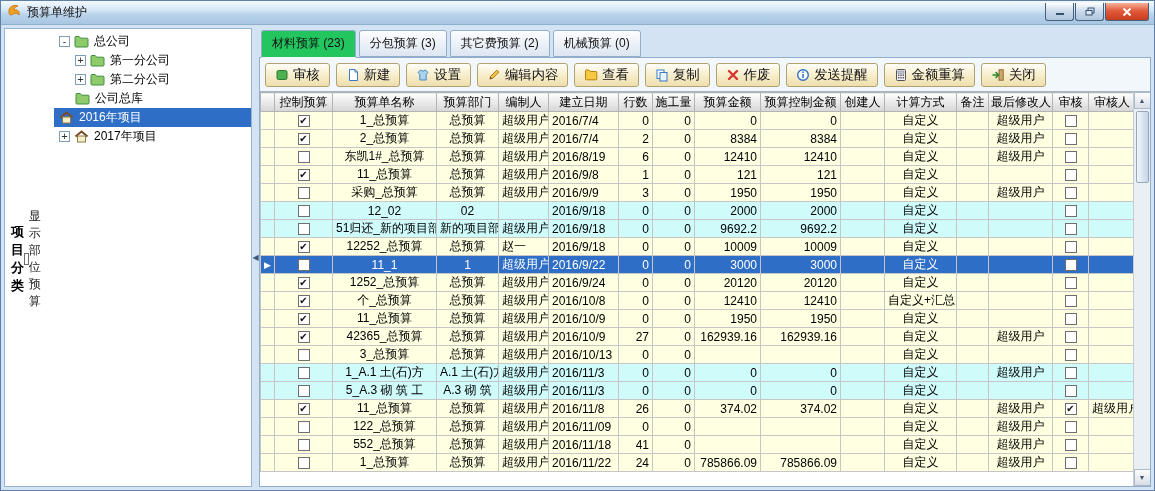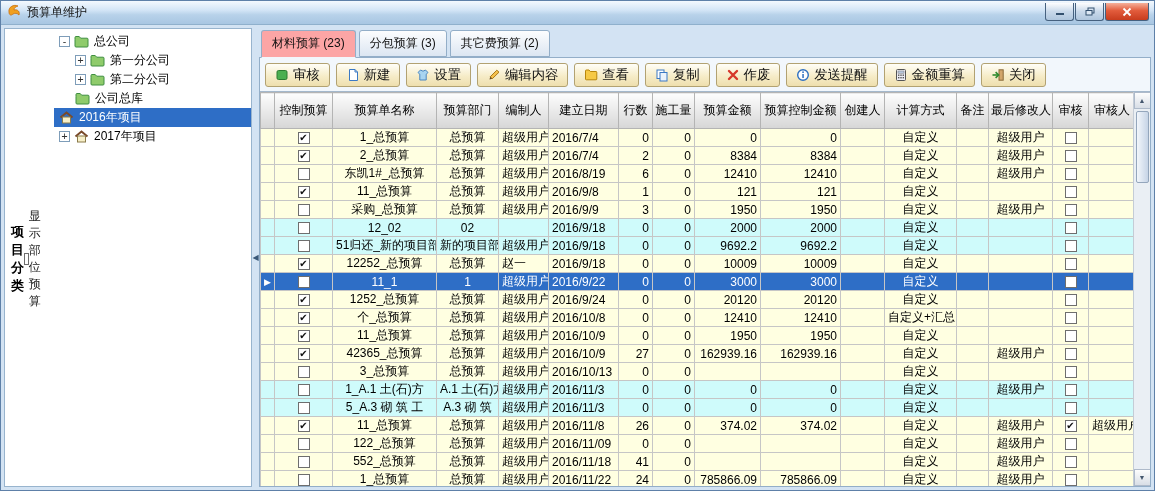--- a/index.html
+++ b/index.html
@@ -30,32 +30,32 @@
     font-size:10px; line-height:9px; text-align:center; font-family:"DejaVu Sans Mono", monospace; }
   .tree-icon { flex:0 0 16px; display:flex; align-items:center; }
 
   .splitter { flex:0 0 7px; display:flex; align-items:center; justify-content:center; }
   .collapse-btn { font-size:8px; color:#3A5878; line-height:1; }
 
   .right { flex:1; display:flex; flex-direction:column; min-width:0; }
   .tabstrip { flex:0 0 27px; display:flex; align-items:flex-end; gap:3px; padding:2px 0 0 2px; }
   .tab { padding:4px 10px; border:1px solid #93AEC8; border-radius:3px 3px 0 0; background:linear-gradient(#FCFDFE, #DCE6F2);
     position:relative; cursor:default; color:#111; }
-  .tab.active { background:#fca5a5; border-bottom:1px solid #F2F7FC; margin-bottom:-1px; z-index:2; padding-bottom:5px; }
+  .tab.active { background:#22c55e; border-bottom:1px solid #F2F7FC; margin-bottom:-1px; z-index:2; padding-bottom:5px; }
 
   .workarea { flex:1; border:1px solid #93AEC8; background:#F2F7FC; display:flex; flex-direction:column; min-height:0; }
   .toolbar { flex:0 0 33px; display:flex; align-items:center; gap:6px; padding:4px 5px; }
   .tool-btn { display:flex; align-items:center; gap:4px; height:24px; padding:0 9px; border:1px solid #B2A272; border-radius:3px;
     background:linear-gradient(#FFFEF8, #F6ECC8 55%, #EEDFAE); cursor:default; color:#111; }
   .tool-btn .ticon { display:flex; }
 
   
   .grid-area { flex:1; position:relative; background:#fff; border-top:1px solid #A4B8CC; min-height:0; overflow:hidden; }
   table.grid { border-collapse:collapse; table-layout:fixed; }
-  .grid th { height:36px; font-weight:normal; background:linear-gradient(#FDFDFD, #E6E6E6 60%, #D6D6D6);
+  .grid th { height:19px; font-weight:normal; background:linear-gradient(#FDFDFD, #E6E6E6 60%, #D6D6D6);
     border:1px solid #B4B4B4; padding:0 2px; white-space:nowrap; overflow:hidden; color:#000; }
   .grid td { height:17px; border:1px solid #C6C6C6; padding:0 3px; white-space:nowrap; overflow:hidden; }
   tr.yellow { background:#FFFFE1; }
   tr.cyan   { background:#CFFBFB; }
   tr.sel    { background:#2E6EC6; color:#fff; }
   .al-l { text-align:left; } .al-c { text-align:center; } .al-r { text-align:right; }
   .ind { font-size:9px; padding:0 1px; }
   .cb { display:inline-block; width:12px; height:12px; border:1px solid #6E6E6E; background:#fff;
     line-height:10px; font-size:10px; text-align:center; color:#111; vertical-align:middle; }
   .cb.checked::after { content:"✔"; }
@@ -169,20 +169,21 @@
 
     <div class="splitter">
       <span class="collapse-btn">◀</span>
     </div>
 
     <div class="right">
       <div class="tabstrip">
           <div class="tab active">材料预算 (23)</div>
           <div class="tab">分包预算 (3)</div>
           <div class="tab">其它费预算 (2)</div>
+          <div class="tab">机械预算 (0)</div>
         </div>
       <div class="workarea">
         <div class="toolbar">
             <button class="tool-btn">
               <span class="ticon">
                 <svg width="14" height="14" viewBox="0 0 14 14">
                   <rect x="2" y="2.5" width="10" height="9" rx="1.5" fill="#4CAF50" stroke="#2C7A30"></rect>
                 </svg>
               </span>
               <span>审核</span>

